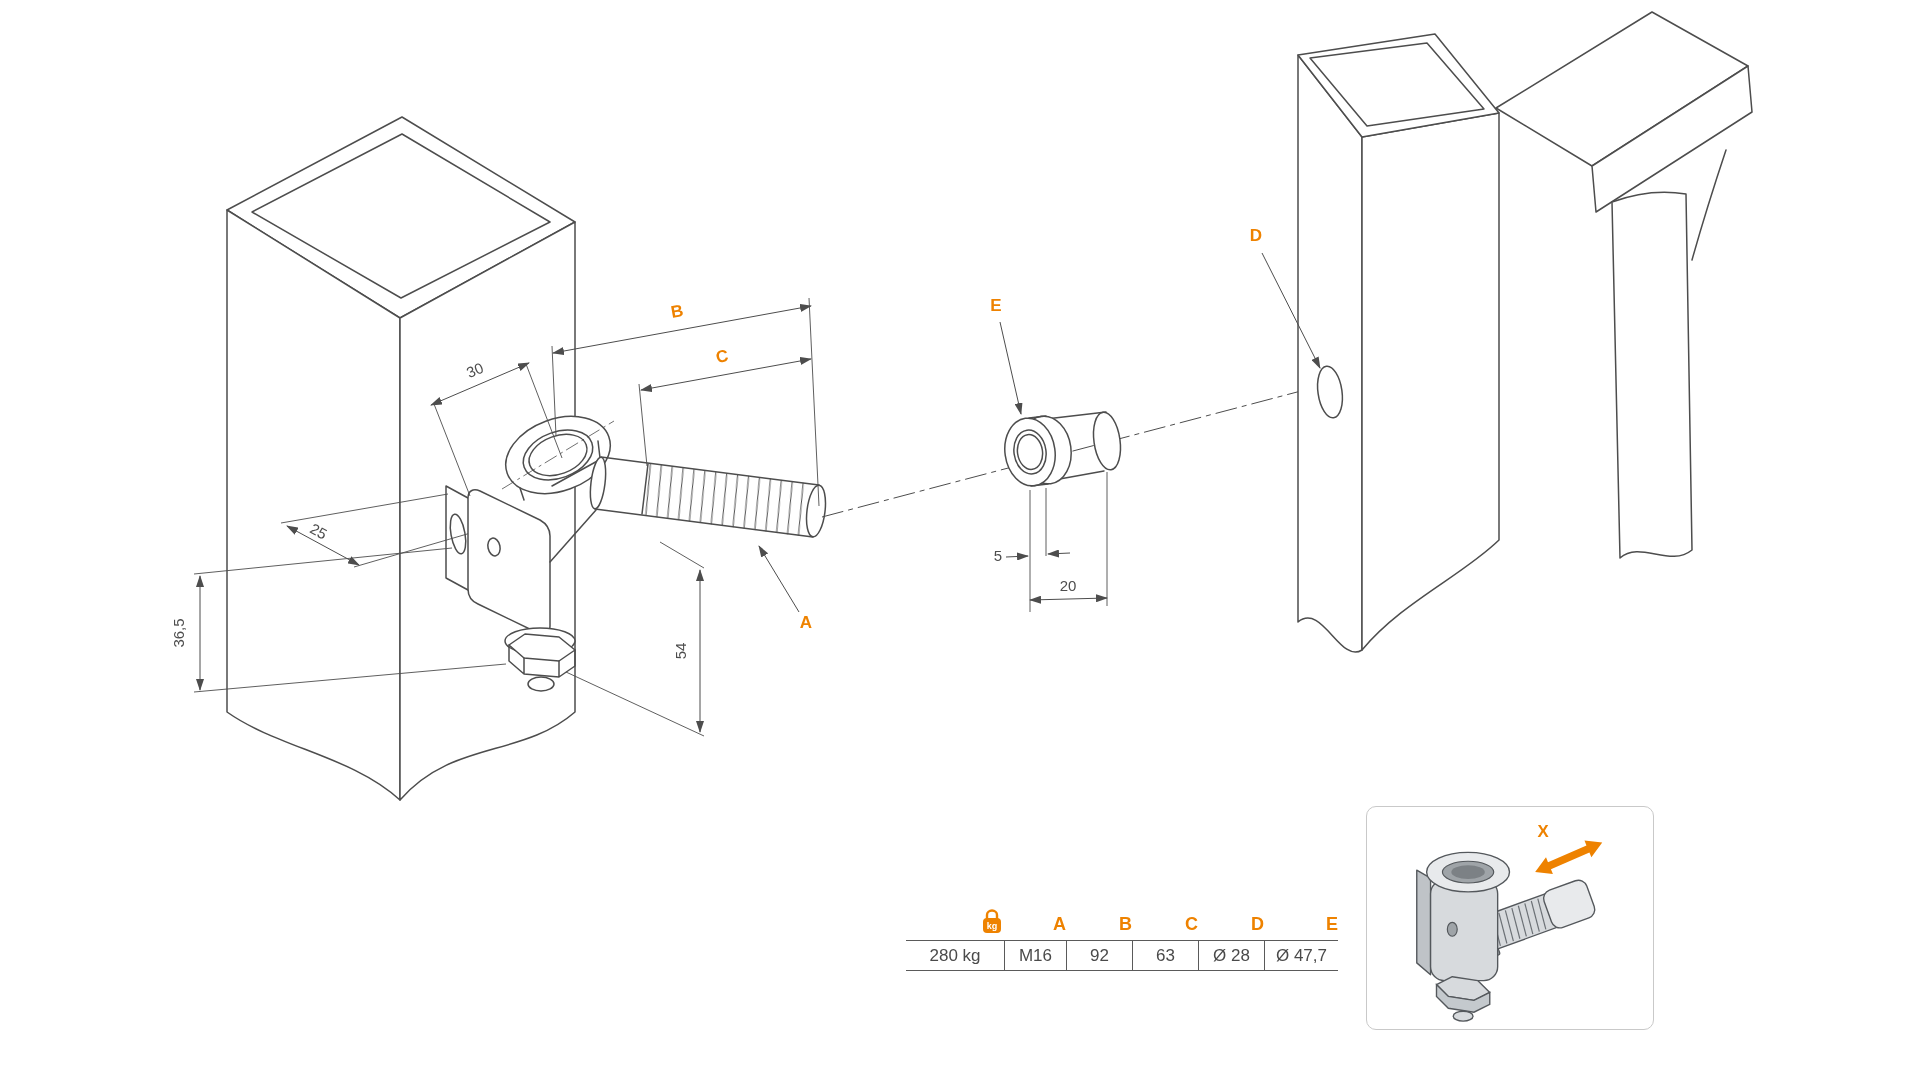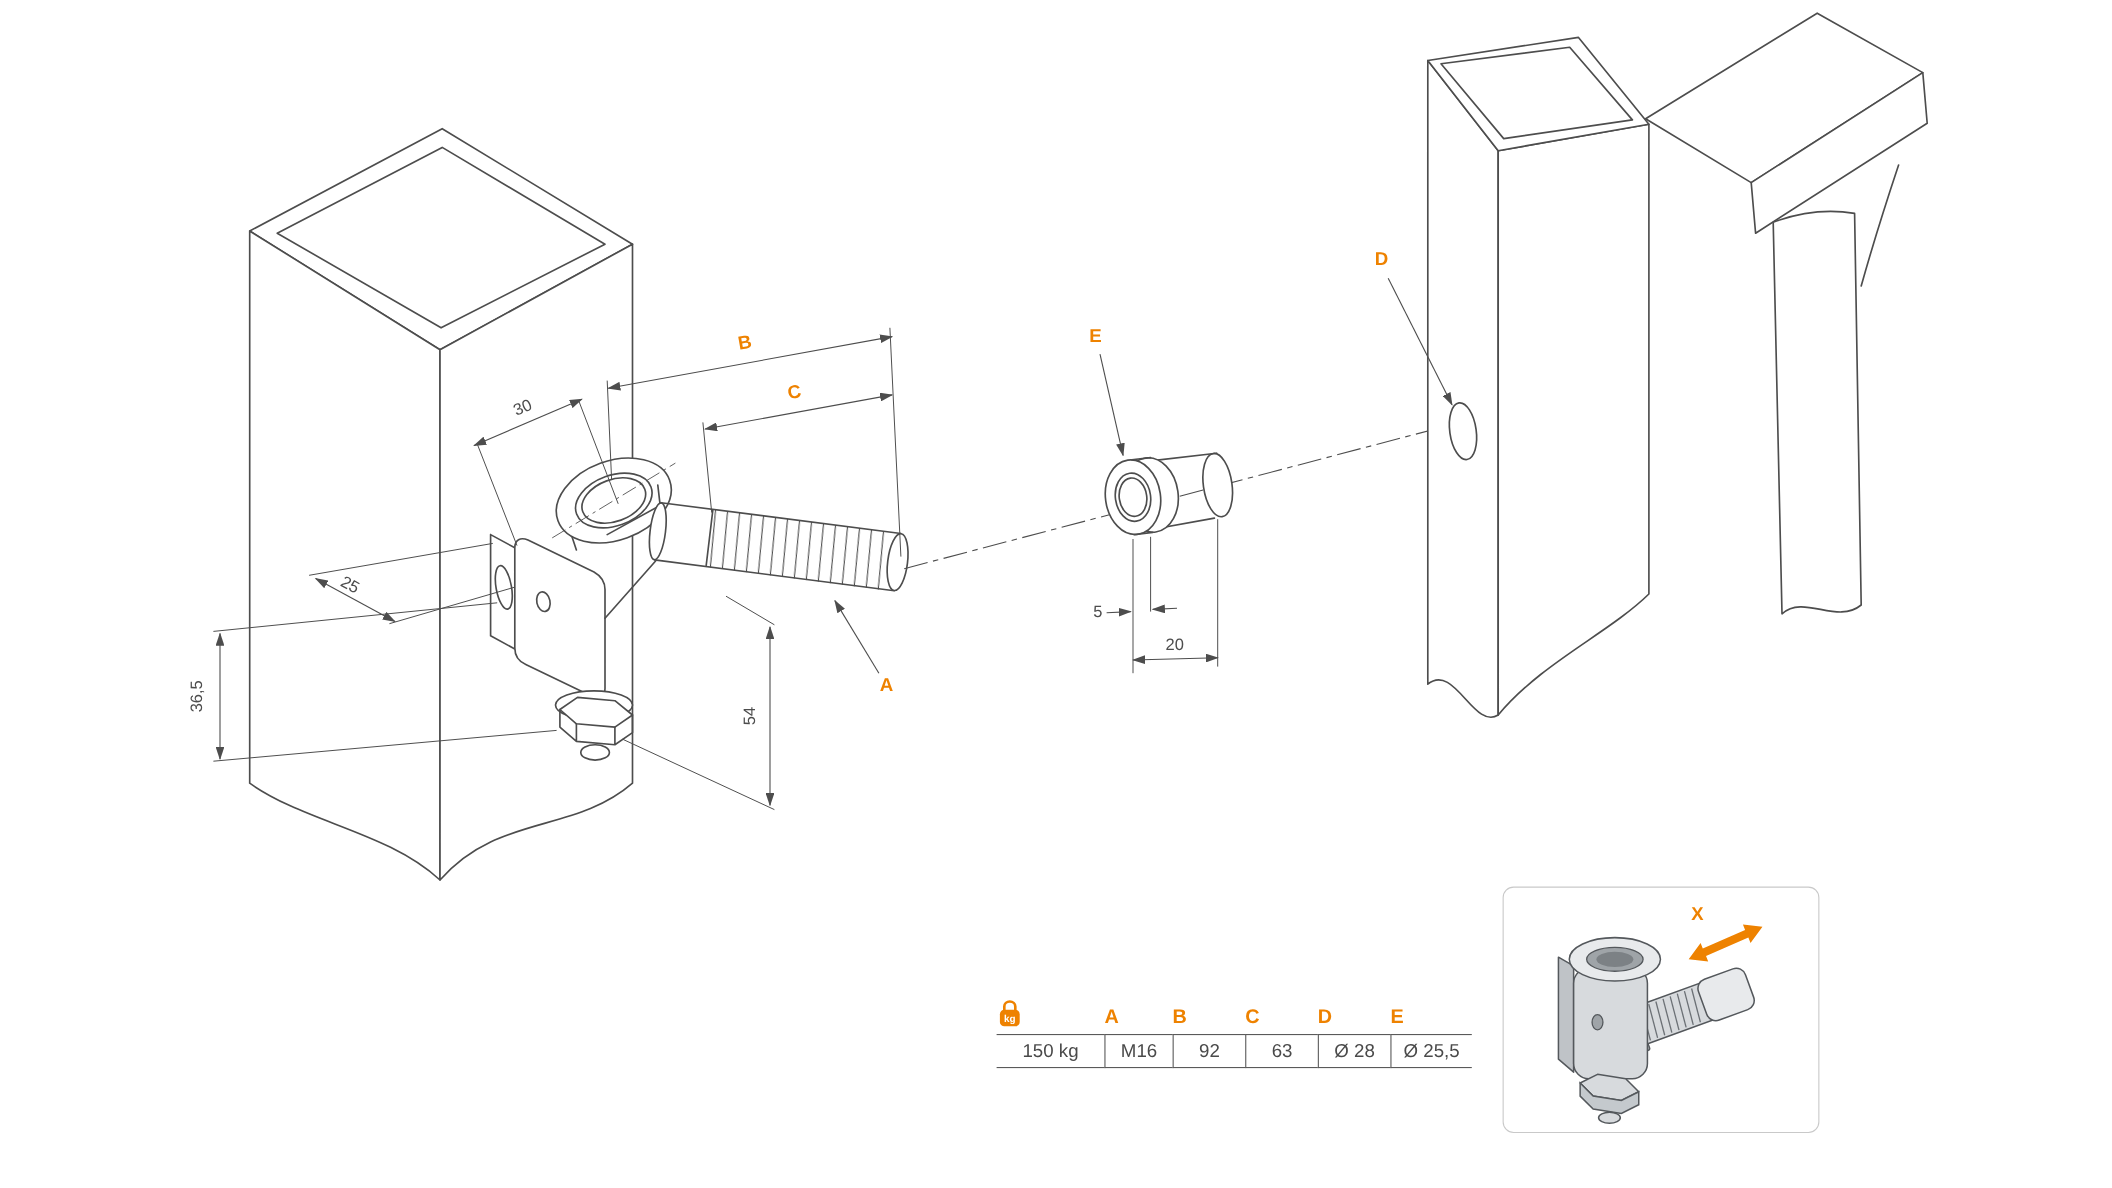--- a/index.html
+++ b/index.html
@@ -14,21 +14,21 @@
   .dim{fill:none;stroke:#4d4d4d;stroke-width:1;}
   .ext{fill:none;stroke:#4d4d4d;stroke-width:0.9;}
   .cl{fill:none;stroke:#4d4d4d;stroke-width:1;stroke-dasharray:22 5 5 5;}
   .clthin{fill:none;stroke:#4d4d4d;stroke-width:0.8;stroke-dasharray:14 4 3 4;}
   text.dimtxt{font-size:15px;fill:#4d4d4d;}
   text.lbl{font-size:17px;font-weight:bold;fill:#EE8200;}
 
   
   .spec-table{position:absolute;left:906px;top:900px;display:grid;
     grid-template-columns:98px 62px 66px 66px 66px 74px;}
-  .spec-table .hdr{display:flex;align-items:flex-end;justify-content:flex-start;
+  .spec-table .hdr{display:flex;align-items:flex-end;justify-content:flex-end;
     padding-bottom:5px;color:#EE8200;font-weight:bold;font-size:18px;height:40px;box-sizing:border-box;}
   .spec-table .val{border-top:1.5px solid #5a5a5a;border-bottom:1.5px solid #5a5a5a;
     border-left:1.2px solid #5a5a5a;display:flex;align-items:center;justify-content:center;
     font-size:17px;color:#4a4a4a;height:31px;box-sizing:border-box;}
   .spec-table .val.first{border-left:none;}
 
   
   .inset{position:absolute;left:1366px;top:806px;width:288px;height:224px;
     border:1.5px solid #c9c9c9;border-radius:10px;box-sizing:border-box;background:#fff;}
   .mini{fill:#d7dadd;stroke:#54585c;stroke-width:1.4;stroke-linejoin:round;}
@@ -187,26 +187,26 @@
       <rect x="3" y="11" width="18" height="15" rx="4" fill="#EE8200"></rect>
       <text x="12" y="22" text-anchor="middle" font-size="9" font-weight="bold" fill="#ffffff">kg</text>
     </svg>
   </div>
   <div class="hdr">A</div>
   <div class="hdr">B</div>
   <div class="hdr">C</div>
   <div class="hdr">D</div>
   <div class="hdr">E</div>
 
-  <div class="val first">150 kg</div>
+  <div class="val first">280 kg</div>
   <div class="val">M16</div>
   <div class="val">92</div>
   <div class="val">63</div>
   <div class="val">Ø 28</div>
-  <div class="val">Ø 25,5</div>
+  <div class="val">Ø 47,7</div>
 </div>
 
 <div class="inset">
   <svg width="285" height="221" viewBox="0 0 288 224">
     <g transform="rotate(-20 134 124)">
       <rect class="mini4" x="116" y="100" width="10" height="48" rx="2"></rect>
       <rect class="mini" x="124" y="106" width="100" height="36" rx="3"></rect>
       <g stroke="#6b7075" stroke-width="1.2">
         <line x1="132" y1="108" x2="129" y2="140"></line>
         <line x1="139" y1="108" x2="136" y2="140"></line>

